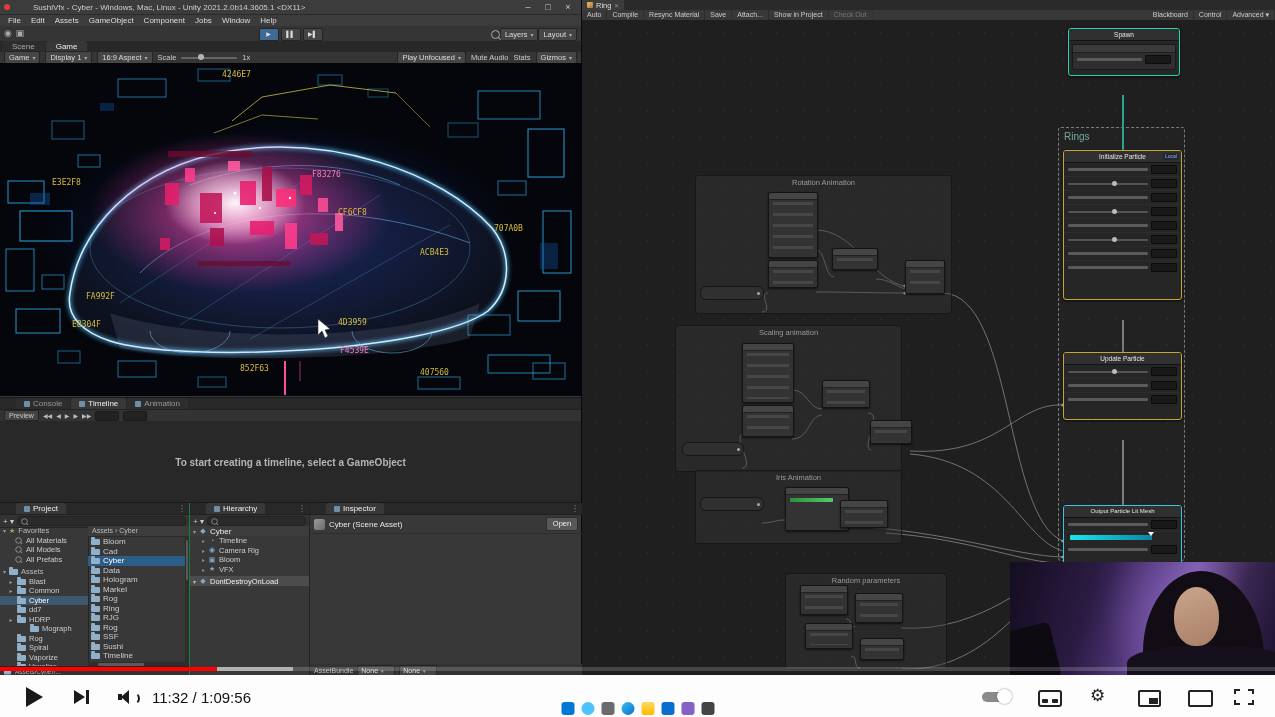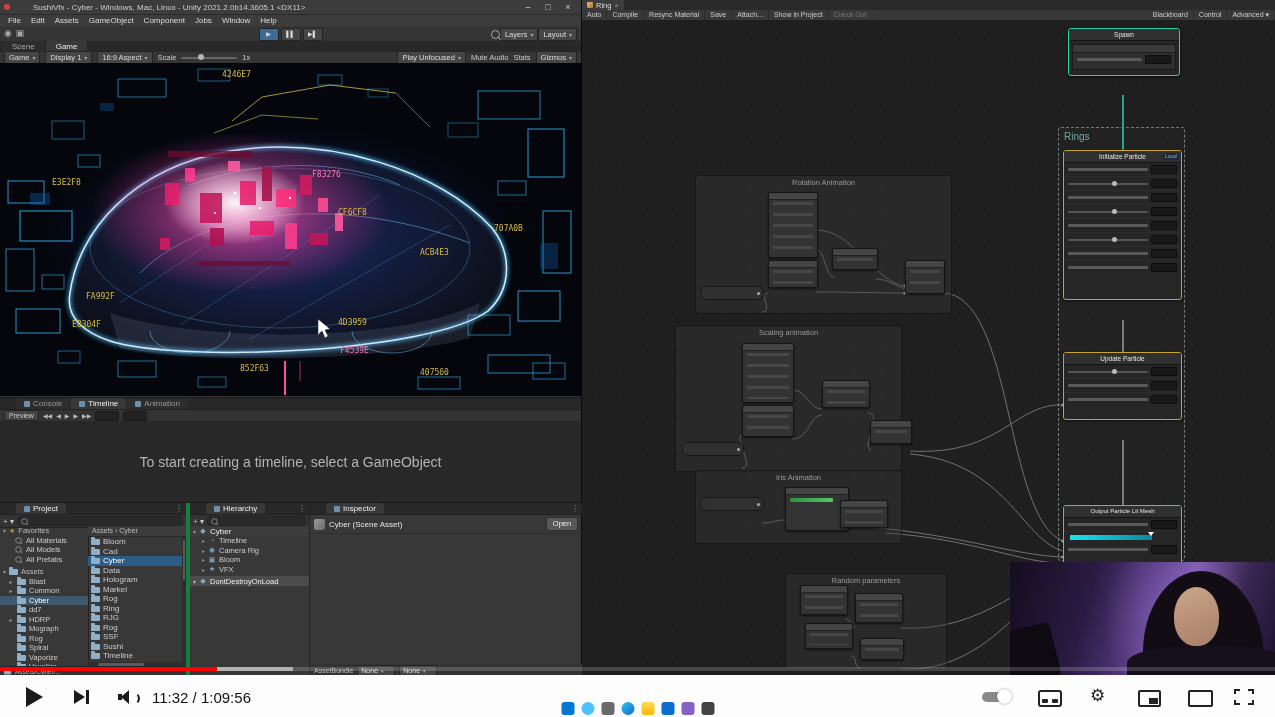--- a/index.html
+++ b/index.html
@@ -40,25 +40,25 @@
   .u-timeline{position:absolute;left:0;top:397px;right:0;height:105px;background:#2d2d2d;border-top:1px solid #191919;}
   .ptabs{height:11px;background:#282828;display:flex;align-items:flex-end;padding-left:16px;border-bottom:1px solid #202020;}
   .ptab{padding:1px 8px;font-size:8px;background:#2d2d2d;color:#999;border-radius:3px 3px 0 0;margin-right:1px;display:flex;gap:3px;align-items:center;}
   .u-timeline .ptab:nth-child(2){background:#383838;color:#eee;}
   .ptab .ticon{width:6px;height:6px;background:#6f8fa8;border-radius:1px;display:inline-block;}
   .tl-toolbar{height:11px;background:#333;border-bottom:1px solid #222;display:flex;align-items:center;gap:4px;padding:0 4px;font-size:7px;color:#ccc;}
   .tl-btn{background:#444;border:1px solid #232323;border-radius:2px;padding:0 4px;height:9px;line-height:9px;}
   .tl-ico{color:#bbb;font-size:6px;}
   .tl-num{width:22px;height:8px;background:#222;border:1px solid #1a1a1a;border-radius:2px;}
   .tl-body{position:absolute;left:0;top:23px;right:0;bottom:0;background:#282828;display:flex;align-items:center;justify-content:center;}
-  .tl-msg{color:#b5b5b5;font-size:14px;}
+  .tl-msg{color:#b5b5b5;font-size:10px;font-weight:bold;}
   
   .u-bottom{position:absolute;left:0;top:502px;right:0;height:173px;background:#383838;border-top:1px solid #191919;}
   .panel{position:absolute;top:0;bottom:0;box-sizing:border-box;}
-  #p-project{left:0;width:190px;border-right:4px solid #15803d;}
+  #p-project{left:0;width:190px;border-right:1px solid #15803d;}
   #p-hier{left:190px;width:120px;border-right:1px solid #242424;}
   #p-insp{left:310px;width:272px;}
   .panel .ptabs{padding-right:3px;}
   .dots{margin-left:auto;color:#999;font-size:8px;align-self:center;}
   .mini-toolbar{height:12px;background:#333;border-bottom:1px solid #242424;display:flex;align-items:center;gap:3px;padding:0 3px;}
   .plus{font-size:8px;color:#ccc;}
   .searchbox{flex:1;height:8px;background:#2a2a2a;border:1px solid #222;border-radius:4px;display:flex;align-items:center;padding-left:2px;}
   .searchbox .mag{transform:scale(.7);}
   .pbody{position:absolute;left:0;top:23px;right:0;bottom:0;overflow:hidden;}
   .tree{position:absolute;left:0;top:0;width:88px;bottom:14px;border-right:1px solid #242424;font-size:7.5px;}
@@ -432,21 +432,21 @@
                   <div class="trow indent" style="padding-left:8px;">
                   <span class="arr"></span>
                   <span class="fico"></span>
                   <span>dd7</span>
                 </div>
                   <div class="trow indent" style="padding-left:8px;">
                   <span class="arr">▸</span>
                   <span class="fico"></span>
                   <span>HDRP</span>
                 </div>
-                  <div class="trow indent" style="padding-left:8px;">
+                  <div class="trow indent" style="padding-left:21px;">
                   <span class="arr"></span>
                   <span class="fico"></span>
                   <span>Mograph</span>
                 </div>
                   <div class="trow indent" style="padding-left:8px;">
                   <span class="arr"></span>
                   <span class="fico"></span>
                   <span>Rog</span>
                 </div>
                   <div class="trow indent" style="padding-left:8px;">

